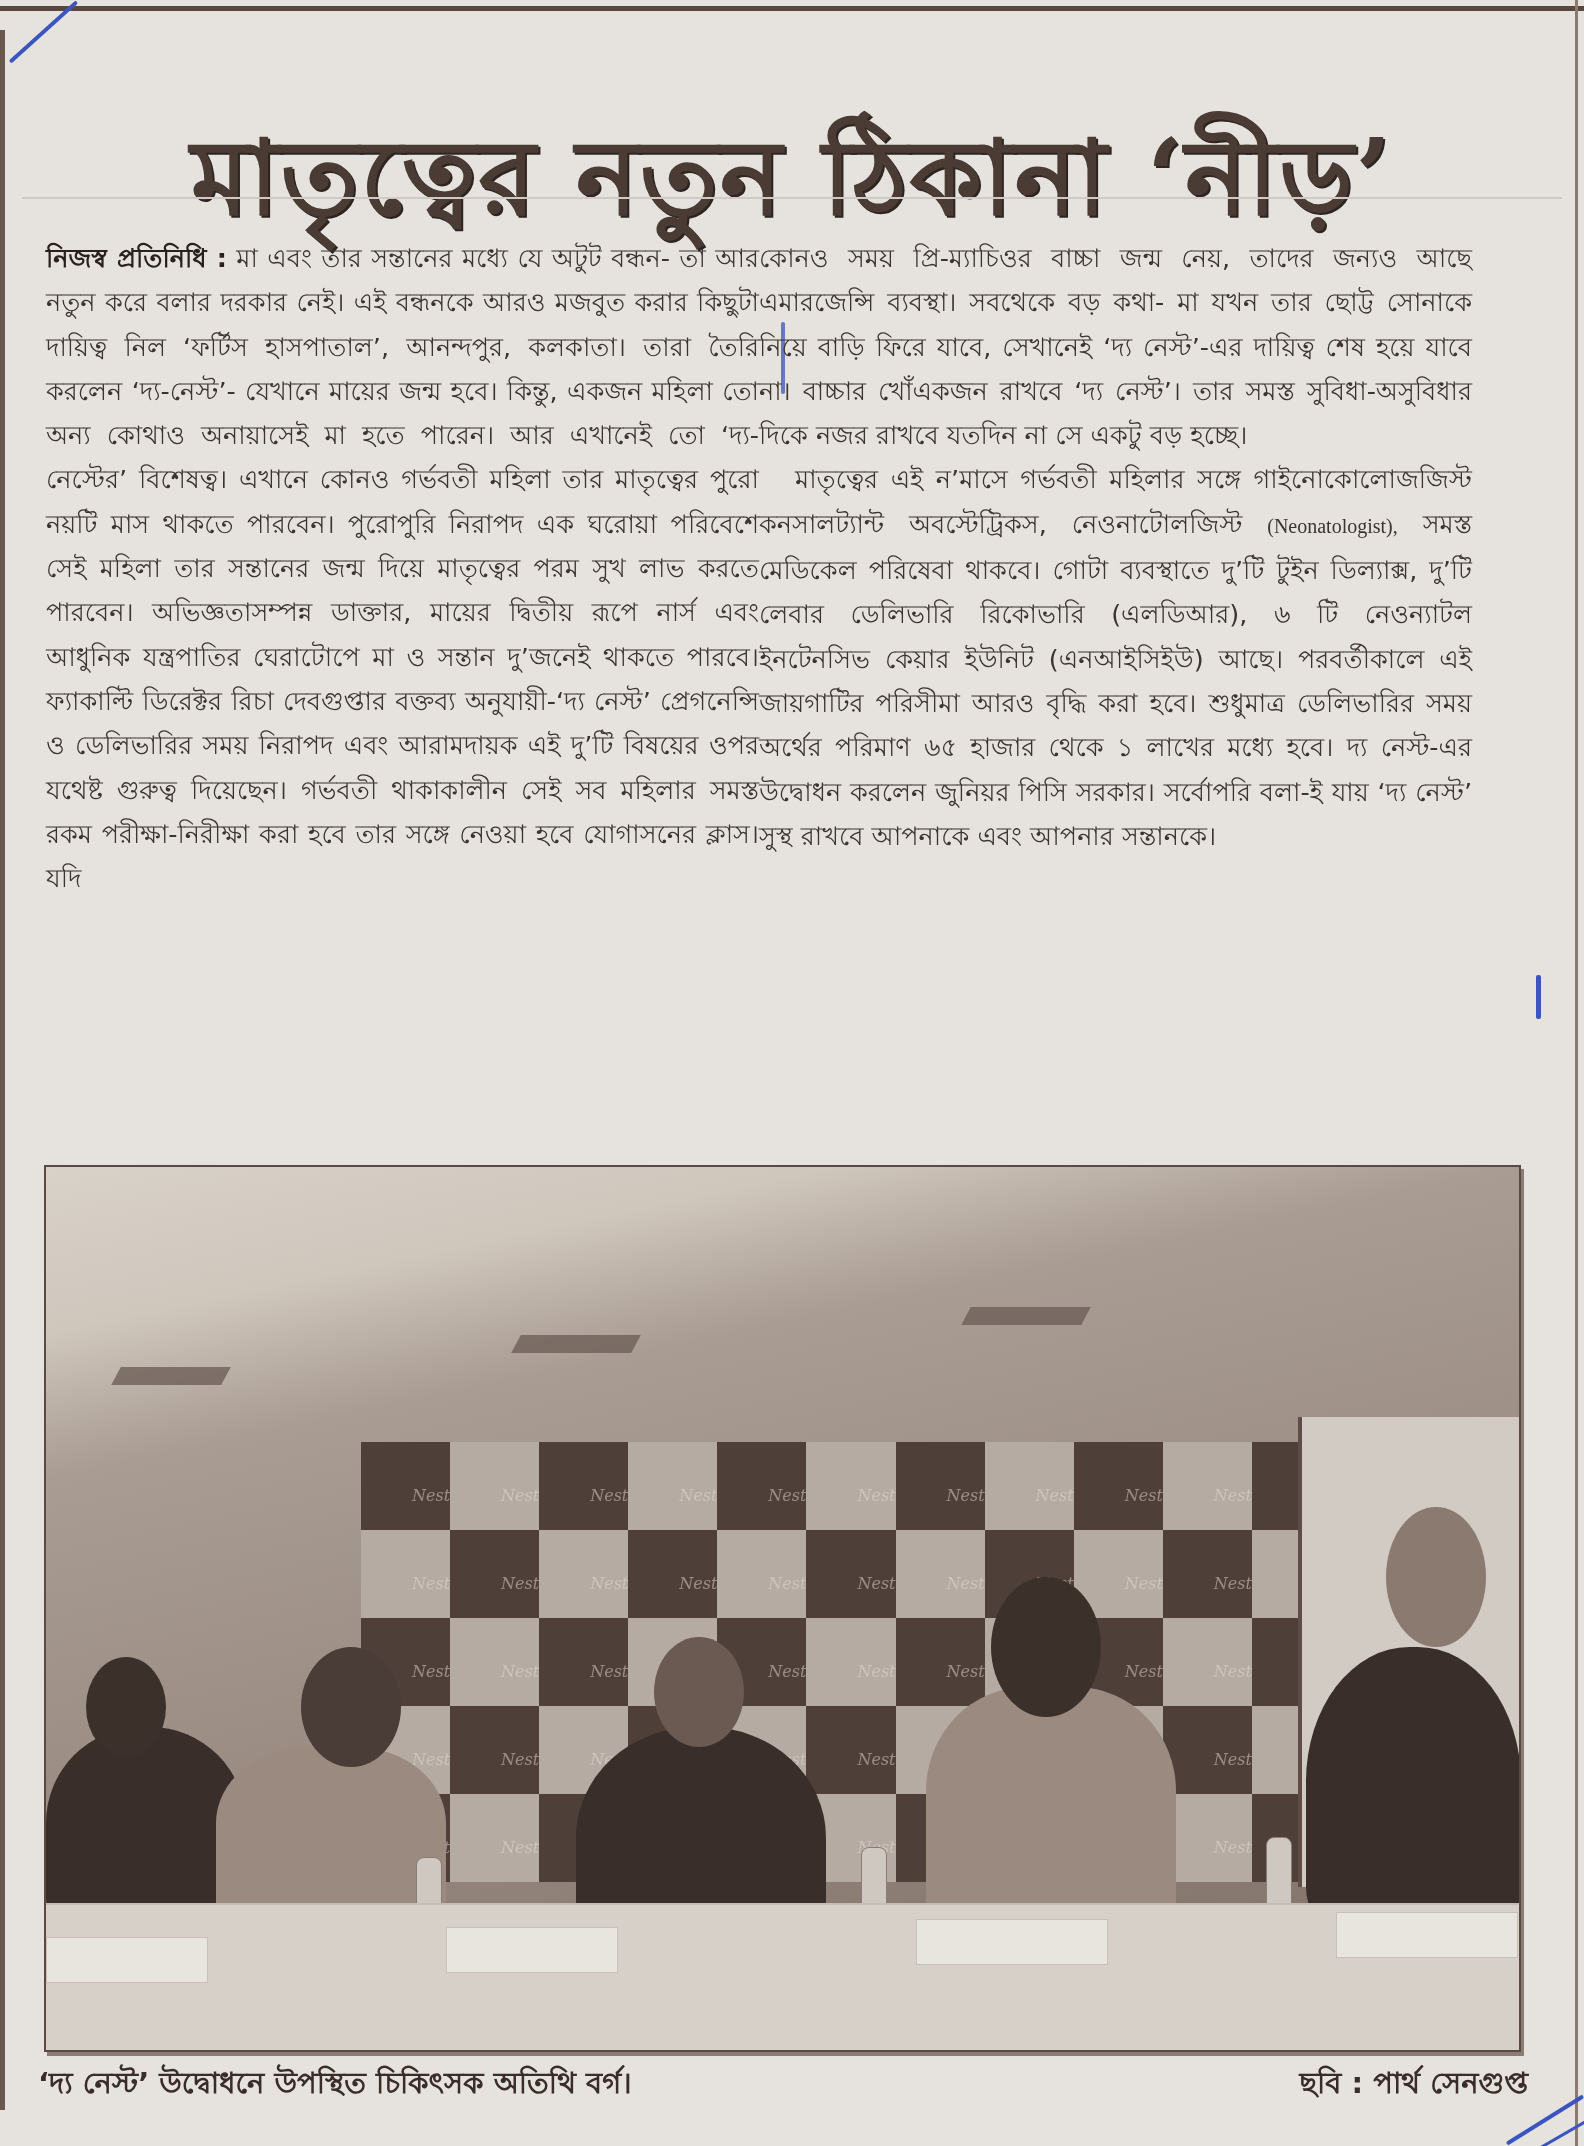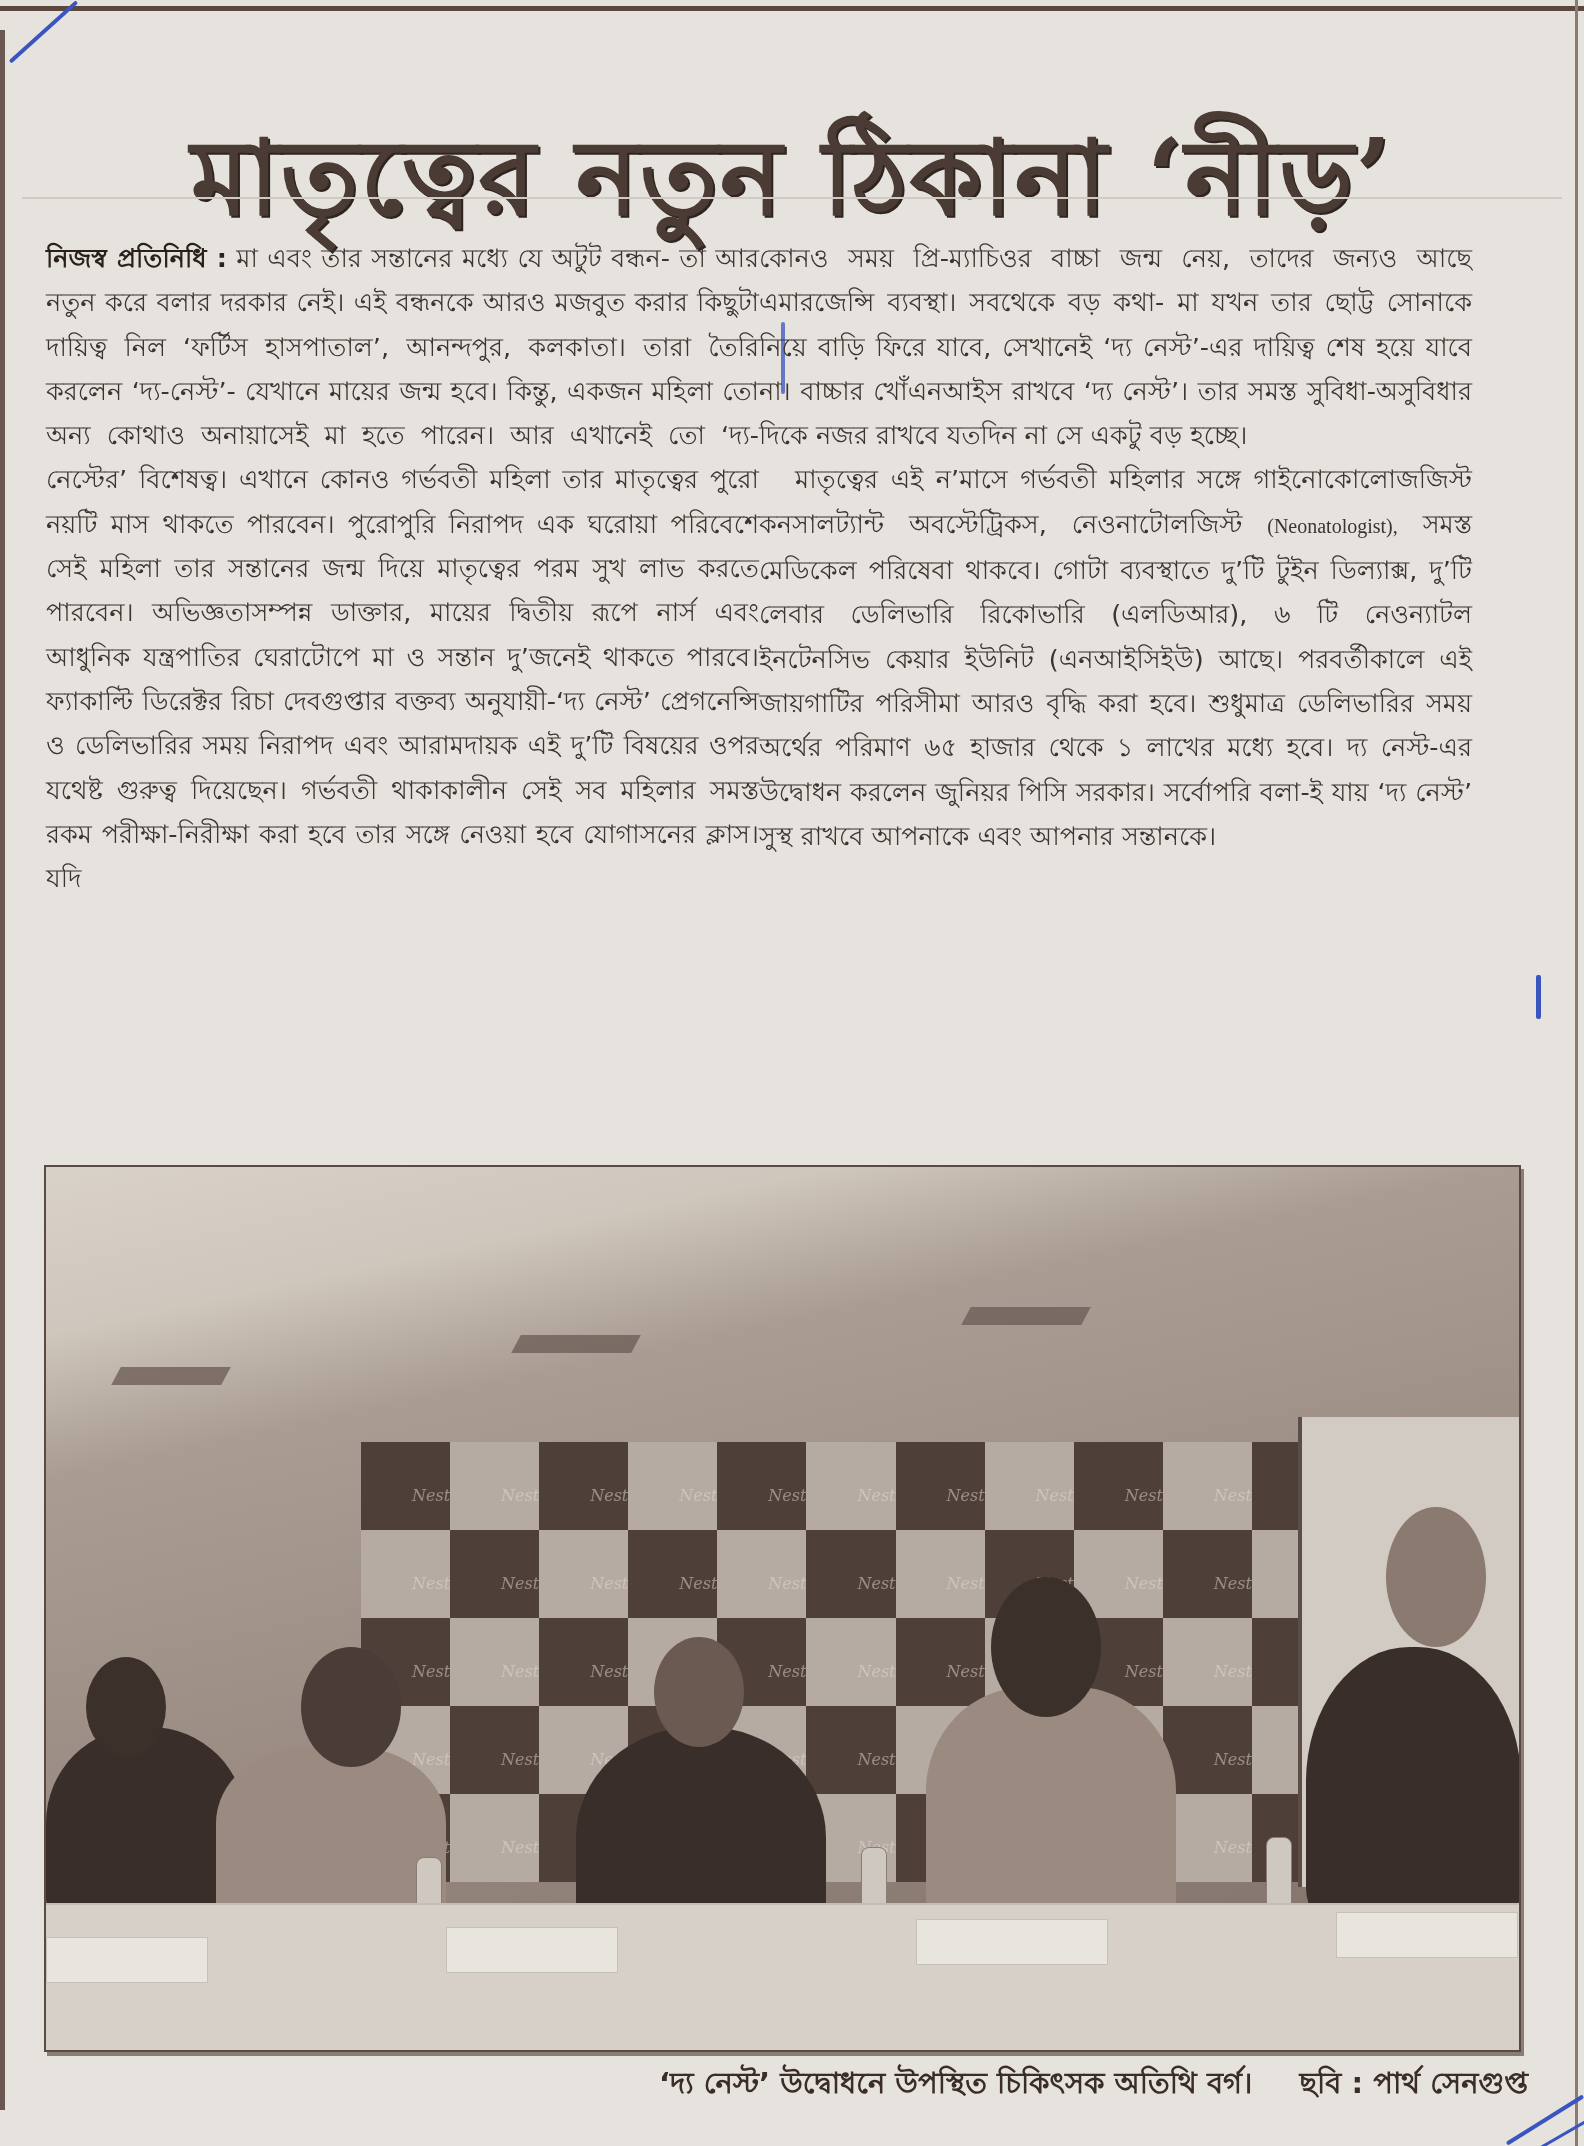--- a/index.html
+++ b/index.html
@@ -76,22 +76,22 @@
       position: absolute; left: 0; bottom: 0; width: 100%; height: 145px;
       background: #d6d0c8; border-top: 2px solid #c5bdb4;
     }
     .name-card {
       position: absolute; height: 44px; background: #e8e4de; border: 1px solid #c7c0b8;
       font-size: 11px; color: #7a6e68; display: flex; align-items: center; justify-content: center;
     }
 
     .caption-row {
       position: absolute; left: 38px; top: 2060px; width: 1490px;
-      display: flex; justify-content: flex-end; align-items: center;
-      font-size: 29px; font-weight: bold; color: #3a2d28; gap: 47px;
+      display: flex; justify-content: space-between; align-items: center;
+      font-size: 29px; font-weight: bold; color: #3a2d28;
     }
   </style>
 </head>
 <body>
 
 <div class="top-rule"></div>
 <div class="left-rule"></div>
 <div class="right-rule"></div>
 <div class="pen-mark-top"></div>
 <div class="pen-mark-bottom1"></div>
@@ -100,21 +100,21 @@
 <div class="margin-mark2"></div>
 
 <h1 class="headline">মাতৃত্বের নতুন ঠিকানা ‘নীড়’</h1>
 <div class="headline-rule"></div>
 
 <div class="columns">
   <div class="col">
     <p><span class="byline">নিজস্ব প্রতিনিধি :</span><span> মা এবং তার সন্তানের মধ্যে যে অটুট বন্ধন- তা আর নতুন করে বলার দরকার নেই। এই বন্ধনকে আরও মজবুত করার কিছুটা দায়িত্ব নিল ‘ফর্টিস হাসপাতাল’, আনন্দপুর, কলকাতা। তারা তৈরি করলেন ‘দ্য-নেস্ট’- যেখানে মায়ের জন্ম হবে। কিন্তু, একজন মহিলা তো অন্য কোথাও অনায়াসেই মা হতে পারেন। আর এখানেই তো ‘দ্য-নেস্টের’ বিশেষত্ব। এখানে কোনও গর্ভবতী মহিলা তার মাতৃত্বের পুরো নয়টি মাস থাকতে পারবেন। পুরোপুরি নিরাপদ এক ঘরোয়া পরিবেশে সেই মহিলা তার সন্তানের জন্ম দিয়ে মাতৃত্বের পরম সুখ লাভ করতে পারবেন। অভিজ্ঞতাসম্পন্ন ডাক্তার, মায়ের দ্বিতীয় রূপে নার্স এবং আধুনিক যন্ত্রপাতির ঘেরাটোপে মা ও সন্তান দু’জনেই থাকতে পারবে। ফ্যাকাল্টি ডিরেক্টর রিচা দেবগুপ্তার বক্তব্য অনুযায়ী-‘দ্য নেস্ট’ প্রেগনেন্সি ও ডেলিভারির সময় নিরাপদ এবং আরামদায়ক এই দু’টি বিষয়ের ওপর যথেষ্ট গুরুত্ব দিয়েছেন। গর্ভবতী থাকাকালীন সেই সব মহিলার সমস্ত রকম পরীক্ষা-নিরীক্ষা করা হবে তার সঙ্গে  নেওয়া হবে যোগাসনের ক্লাস। যদি</span></p>
   </div>
   <div class="col">
-    <p>কোনও সময় প্রি-ম্যাচিওর বাচ্চা জন্ম নেয়, তাদের জন্যও আছে এমারজেন্সি ব্যবস্থা। সবথেকে বড় কথা- মা যখন তার ছোট্ট সোনাকে নিয়ে বাড়ি ফিরে যাবে, সেখানেই ‘দ্য নেস্ট’-এর দায়িত্ব শেষ হয়ে যাবে না। বাচ্চার খোঁএনআইস রাখবে ‘দ্য নেস্ট’। তার সমস্ত সুবিধা-অসুবিধার দিকে নজর রাখবে যতদিন না সে একটু বড় হচ্ছে।</p>
+    <p>কোনও সময় প্রি-ম্যাচিওর বাচ্চা জন্ম নেয়, তাদের জন্যও আছে এমারজেন্সি ব্যবস্থা। সবথেকে বড় কথা- মা যখন তার ছোট্ট সোনাকে নিয়ে বাড়ি ফিরে যাবে, সেখানেই ‘দ্য নেস্ট’-এর দায়িত্ব শেষ হয়ে যাবে না। বাচ্চার খোঁএকজন রাখবে ‘দ্য নেস্ট’। তার সমস্ত সুবিধা-অসুবিধার দিকে নজর রাখবে যতদিন না সে একটু বড় হচ্ছে।</p>
     <p class="indent"><span>মাতৃত্বের এই ন’মাসে গর্ভবতী মহিলার সঙ্গে গাইনোকোলোজজিস্ট কনসালট্যান্ট অবস্টেট্রিকস, নেওনাটোলজিস্ট </span><span class="english">(Neonatologist),</span><span> সমস্ত মেডিকেল পরিষেবা থাকবে। গোটা ব্যবস্থাতে দু’টি টুইন ডিল্যাক্স, দু’টি লেবার ডেলিভারি রিকোভারি (এলডিআর), ৬ টি নেওন্যাটল ইনটেনসিভ কেয়ার ইউনিট (এনআইসিইউ) আছে। পরবর্তীকালে এই জায়গাটির পরিসীমা আরও বৃদ্ধি করা হবে। শুধুমাত্র ডেলিভারির সময় অর্থের পরিমাণ ৬৫ হাজার থেকে ১ লাখের মধ্যে হবে। দ্য নেস্ট-এর উদ্বোধন করলেন জুনিয়র পিসি সরকার। সর্বোপরি বলা-ই যায় ‘দ্য নেস্ট’ সুস্থ রাখবে আপনাকে এবং আপনার সন্তানকে।</span></p>
   </div>
 </div>
 
 <div class="photo">
   <div class="ceiling-light" style="left:70px; top:200px; width:110px;"></div>
   <div class="ceiling-light" style="left:470px; top:168px; width:120px;"></div>
   <div class="ceiling-light" style="left:920px; top:140px; width:120px;"></div>
 
   <div class="backdrop">

